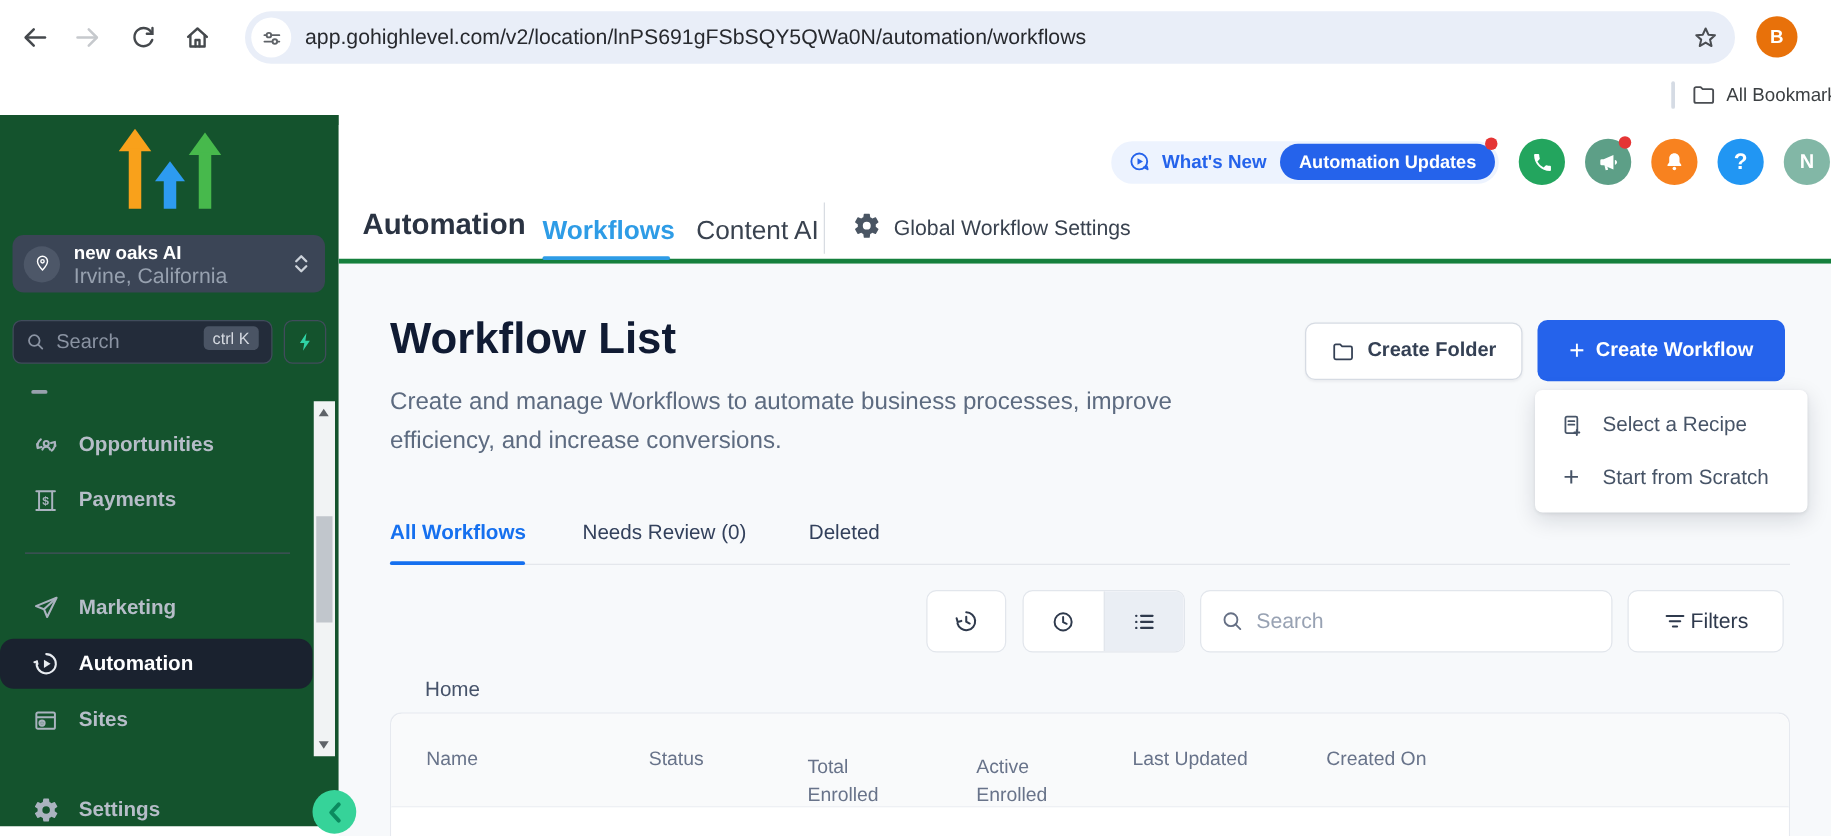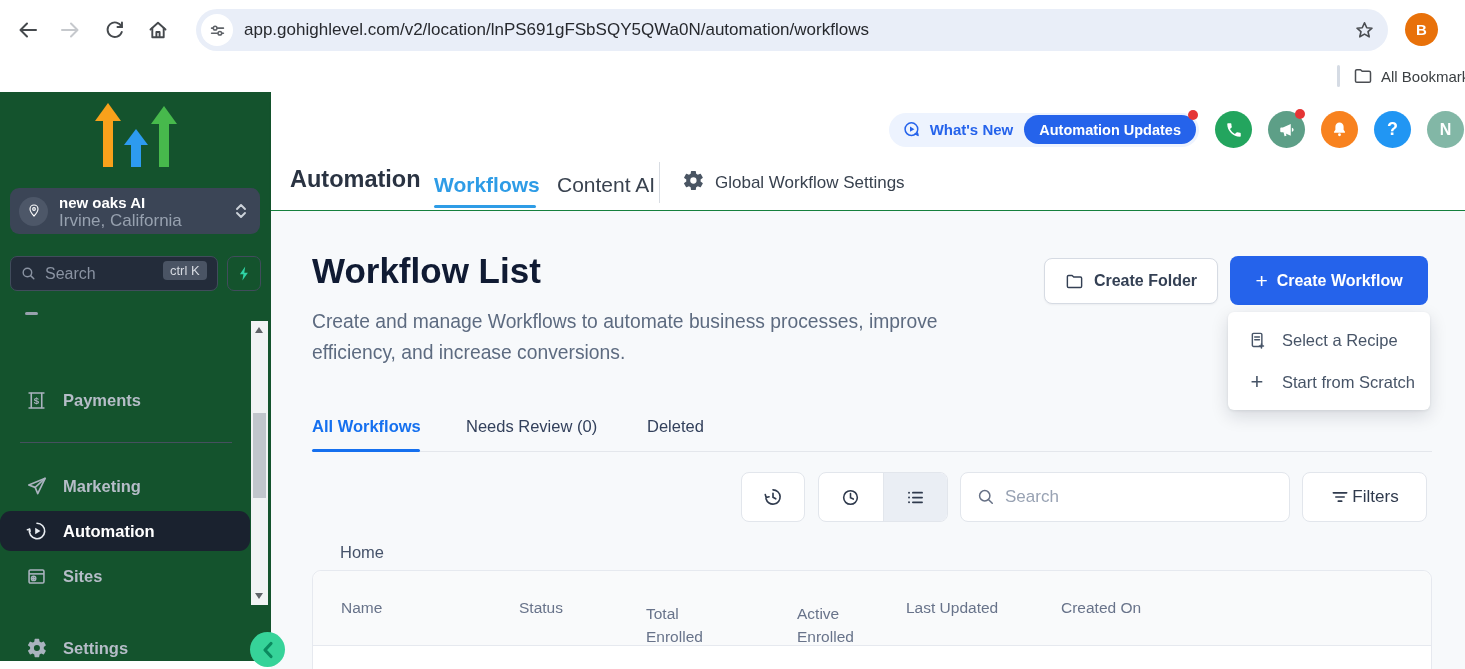--- a/index.html
+++ b/index.html
@@ -52,21 +52,21 @@
   #side-scroll .arr { position:absolute; left:4px; width:0; height:0; border-left:4.5px solid transparent; border-right:4.5px solid transparent; }
   #side-scroll .arr.up { top:6px; border-bottom:6px solid #5f6368; }
   #side-scroll .arr.down { bottom:6px; border-top:6px solid #5f6368; }
   #side-thumb { position:absolute; left:2px; top:92px; width:13px; height:85px; background:#c1c6cc; }
   #collapse-btn { position:absolute; left:250px; top:540px; width:35px; height:35px; border-radius:50%;
     background:#36d399; z-index:10; display:flex; align-items:center; justify-content:center; cursor:pointer; }
 
   
   #main { position:absolute; left:271px; top:100px; width:1194px; height:569px; }
   #band { position:absolute; left:0; top:0; width:1194px; height:111px; background:#fff;
-    border-bottom:1px solid #15803d; box-shadow:0 2px 3px rgba(20,30,50,0.04); }
+    border-bottom:4px solid #15803d; box-shadow:0 2px 3px rgba(20,30,50,0.04); }
   #top-icons { position:absolute; top:11px; right:1px; display:flex; align-items:center; gap:16px; }
   #whatsnew-pill { height:34px; background:#edf3fe; border-radius:17px; display:flex; align-items:center;
     padding:0 3px 0 13px; cursor:pointer; }
   #whatsnew-pill .wn-label { color:#2563eb; font-weight:bold; font-size:15px; margin:0 11px 0 8px; white-space:nowrap; }
   #auto-updates { position:relative; height:29px; background:#2563eb; border-radius:15px; color:#fff;
     font-size:14.5px; font-weight:bold; display:flex; align-items:center; padding:0 15px; white-space:nowrap; cursor:pointer; }
   .red-dot { position:absolute; width:10px; height:10px; border-radius:50%; background:#e53535; }
   #auto-updates .red-dot { right:-2px; top:-5px; }
   .circ { position:relative; width:37px; height:37px; border-radius:50%; display:flex; align-items:center;
     justify-content:center; color:#fff; cursor:pointer; flex:0 0 auto; }
@@ -83,21 +83,21 @@
   #content { position:absolute; left:0; top:111px; width:1194px; height:458px; background:#f7f9fb; overflow:hidden; }
   #wl-title { position:absolute; left:41px; top:40px; font-size:35px; font-weight:bold; color:#101b33; }
   #wl-desc { position:absolute; left:41px; top:95px; width:700px; font-size:19.3px; line-height:31px; color:#5d6b80; }
   #btn-create-folder { position:absolute; left:773px; top:47px; width:174px; height:46px; background:#fff;
     border:1px solid #d6dbe3; border-radius:8px; display:flex; align-items:center; justify-content:center; gap:10px;
     font-size:16px; font-weight:bold; color:#344054; cursor:pointer; box-shadow:0 1px 2px rgba(16,24,40,0.05); }
   #btn-create-workflow { position:absolute; left:959px; top:45px; width:198px; height:49px; background:#2563eb;
     border:none; border-radius:8px; display:flex; align-items:center; justify-content:center; gap:9px;
     font-size:16px; font-weight:bold; color:#fff; cursor:pointer; font-family:"Liberation Sans",sans-serif; }
   #btn-create-workflow .plus { font-size:21px; font-weight:normal; line-height:20px; }
-  #cw-dropdown { position:absolute; left:957px; top:101px; width:202px; background:#fff; border-radius:6px;
+  #cw-dropdown { position:absolute; left:957px; top:101px; width:218px; background:#fff; border-radius:6px;
     box-shadow:0 6px 18px rgba(16,24,40,0.14), 0 1px 3px rgba(16,24,40,0.08); padding:7px 0; z-index:20; }
   .dd-item { height:42px; display:flex; align-items:center; gap:14px; padding-left:18px; font-size:16.5px;
     color:#475467; cursor:pointer; }
   .dd-item .dicon { width:22px; display:flex; justify-content:center; color:#475467; }
   .dd-item .dplus { font-size:22px; color:#475467; width:22px; text-align:center; line-height:22px; }
 
   #list-tabs-border { position:absolute; left:41px; top:240px; width:1120px; height:1px; background:#e4e7ec; }
   .list-tab { position:absolute; top:206px; font-size:16.5px; cursor:pointer; white-space:nowrap; }
   #ltab-all { left:41px; color:#1570ef; font-weight:bold; }
   #ltab-all-underline { position:absolute; left:41px; top:238px; width:108px; height:3px; background:#1570ef; border-radius:2px; z-index:2; }
@@ -121,21 +121,21 @@
 
   #breadcrumb-home { position:absolute; left:69px; top:332px; font-size:16.5px; color:#46536a; cursor:pointer; }
   #wf-table { position:absolute; left:41px; top:359px; width:1120px; height:280px; background:#fff;
     border:1px solid #e6e9ef; border-radius:9px; }
   #wf-thead { position:relative; width:100%; height:75px; background:#f9fafb; border-bottom:1px solid #e6e9ef;
     border-radius:9px 9px 0 0; }
   .th { position:absolute; font-size:15.5px; color:#68738a; }
   .th.one { top:28px; }
   .th.two { top:31px; width:75px; line-height:23px; }
   #th-name { left:28px; } #th-status { left:206px; } #th-total { left:333px; }
-  #th-active { left:468px;margin-left:16px; } #th-updated { left:593px; } #th-created { left:748px; }
+  #th-active { left:468px; } #th-updated { left:593px; } #th-created { left:748px; }
 </style>
 </head>
 <body>
 
 <div id="chrome">
   <div class="chrome-btn" style="left:14px">
     <svg width="24" height="24" viewBox="0 0 24 24" fill="none" stroke="#45494d" stroke-width="2" stroke-linecap="round" stroke-linejoin="round">
         <line x1="20" y1="12" x2="5" y2="12"></line>
         <polyline points="11,5.5 4.5,12 11,18.5"></polyline>
       </svg>
@@ -236,20 +236,33 @@
   </div>
   <span id="ctrlk">ctrl K</span>
   <div id="bolt-btn">
     <svg width="17" height="17" viewBox="0 0 24 24">
         <path d="M13 2L5.5 13.2h5L9 22l7.8-11.2h-5.1L13 2z" fill="#2fd3a5"></path>
       </svg>
   </div>
 
   <div id="partial-item"></div>
 
+  <div class="nav-item" style="top:249px">
+    <span class="nicon">
+      <svg width="22" height="22" viewBox="0 0 24 24" fill="none" stroke="currentColor" stroke-width="1.8" stroke-linecap="round">
+          <circle cx="12" cy="10.7" r="2.2"></circle>
+          <path d="M8.6 16c.6-1.7 1.9-2.5 3.4-2.5s2.8.8 3.4 2.5"></path>
+          <path d="M4.6 14.5a7.5 7.5 0 0 1 2.7-7.4"></path>
+          <polyline points="4,11.2 4.6,14.6 7.9,13.8"></polyline>
+          <path d="M19.4 9.5a7.5 7.5 0 0 1-2.7 7.4"></path>
+          <polyline points="20,12.8 19.4,9.4 16.1,10.2"></polyline>
+        </svg>
+    </span>
+    <span>Opportunities</span>
+  </div>
 
   <div class="nav-item" style="top:293px">
     <span class="nicon">
       <svg width="21" height="21" viewBox="0 0 24 24" fill="none" stroke="currentColor" stroke-width="1.8">
           <rect x="6" y="3.5" width="12" height="17" rx="1"></rect>
           <path d="M3.5 3.5h2.5M18 3.5h2.5M3.5 20.5h2.5M18 20.5h2.5" stroke-linecap="round"></path>
           <text x="12" y="16" font-size="11" font-weight="bold" text-anchor="middle" fill="currentColor" stroke="none" font-family="Liberation Sans, sans-serif">$</text>
         </svg>
     </span>
     <span>Payments</span>

